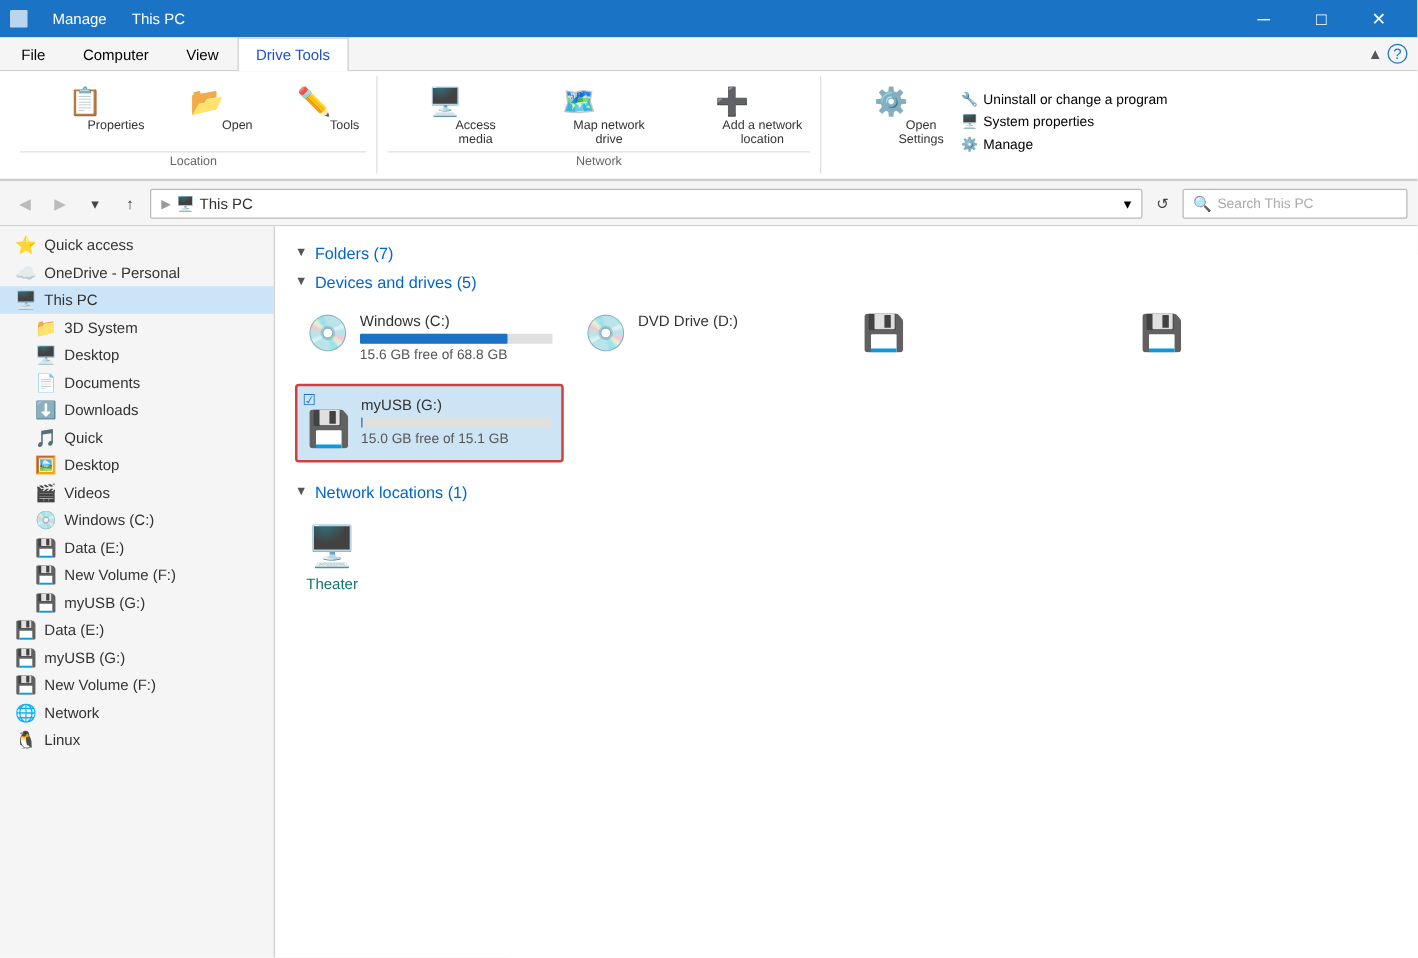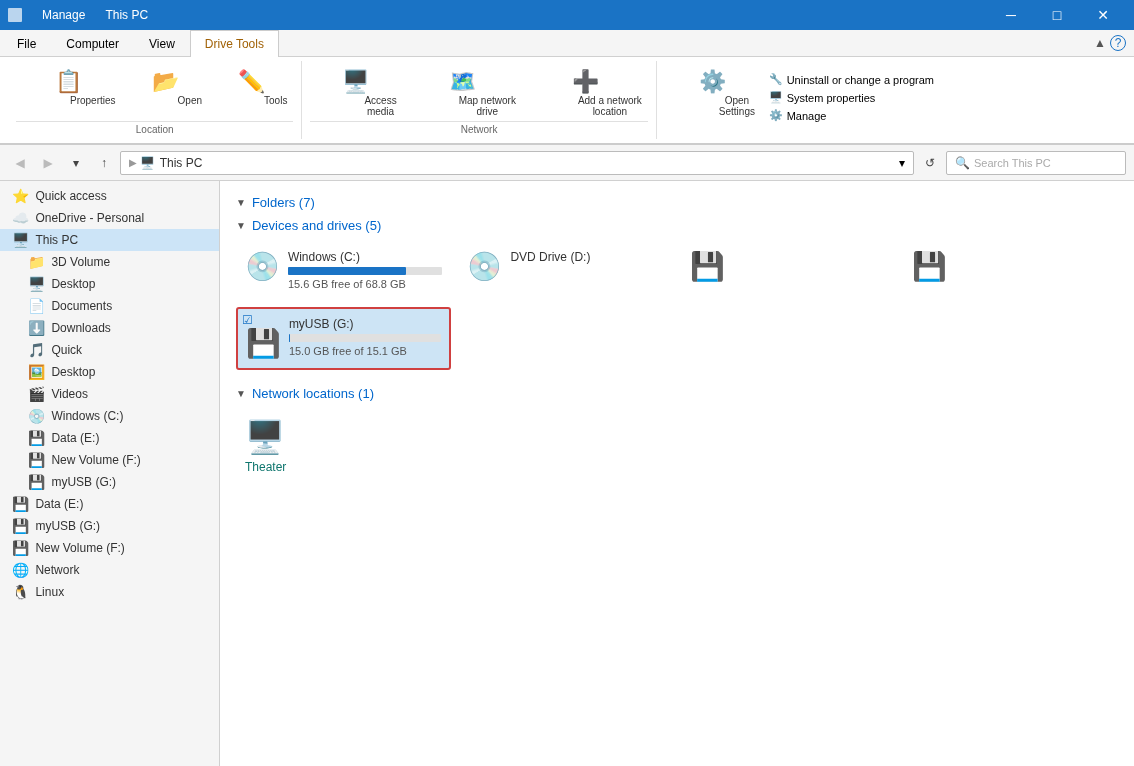--- a/index.html
+++ b/index.html
@@ -49,21 +49,21 @@
       font-size: 12px;
       cursor: pointer;
       border: 1px solid transparent;
       border-bottom: none;
       margin-bottom: -1px;
     }
     .ribbon-tab.active {
       background: #fff;
       border-color: #ccc;
       border-bottom-color: #fff;
-      color: #a16207;
+      color: #1d4ed8;
     }
     .ribbon-content {
       background: #fff;
       padding: 4px 8px;
       display: flex;
       align-items: stretch;
       gap: 0;
       border-bottom: 1px solid #ccc;
       min-height: 80px;
     }
@@ -379,21 +379,21 @@
       <span class="sidebar-item-icon">☁️</span>
       <span>OneDrive - Personal</span>
     </div>
     <div class="sidebar-item selected">
       <span class="sidebar-item-icon">🖥️</span>
       <span>This PC</span>
     </div>
     <div class="sidebar-section">
       <div class="sidebar-item" style="padding-left:4px;">
         <span class="sidebar-item-icon">📁</span>
-        <span>3D Volume</span>
+        <span>3D System</span>
       </div>
       <div class="sidebar-item" style="padding-left:4px;">
         <span class="sidebar-item-icon">🖥️</span>
         <span>Desktop</span>
       </div>
       <div class="sidebar-item" style="padding-left:4px;">
         <span class="sidebar-item-icon">📄</span>
         <span>Documents</span>
       </div>
       <div class="sidebar-item" style="padding-left:4px;">

